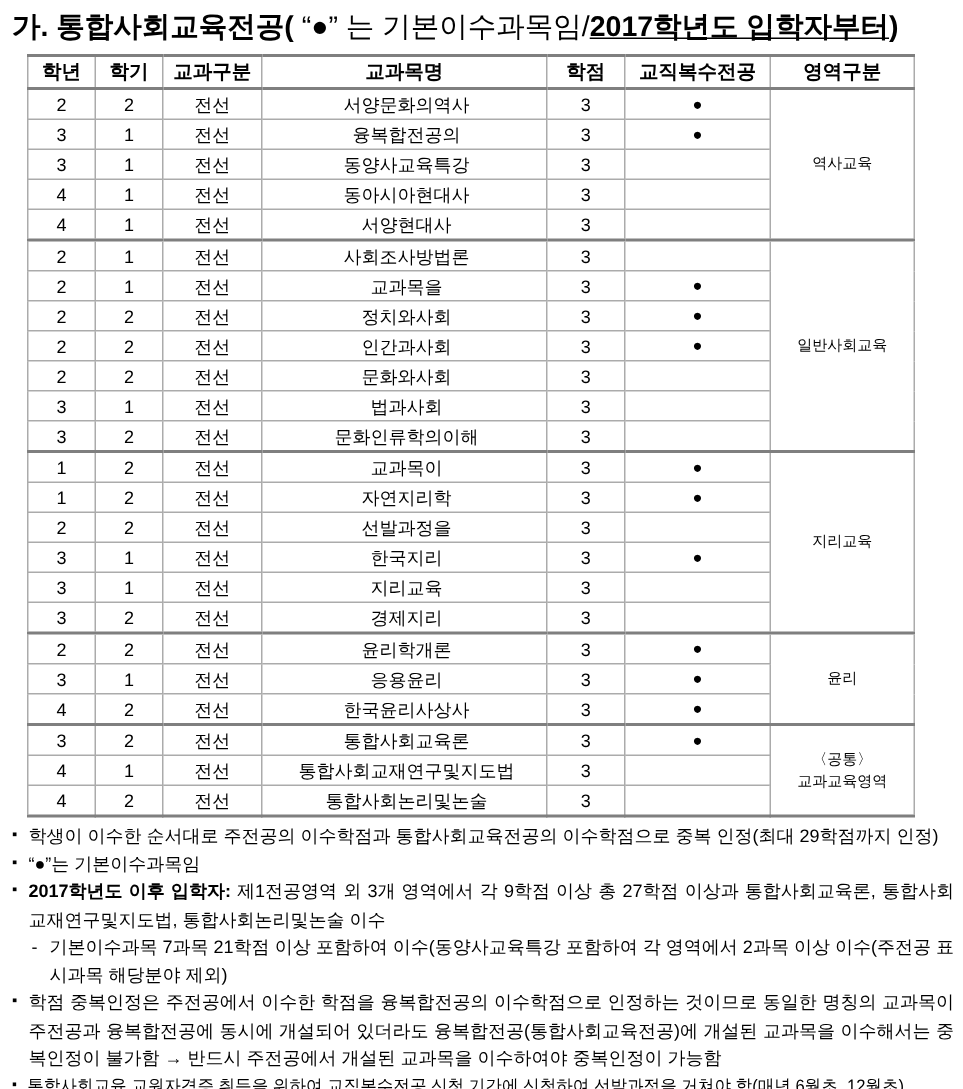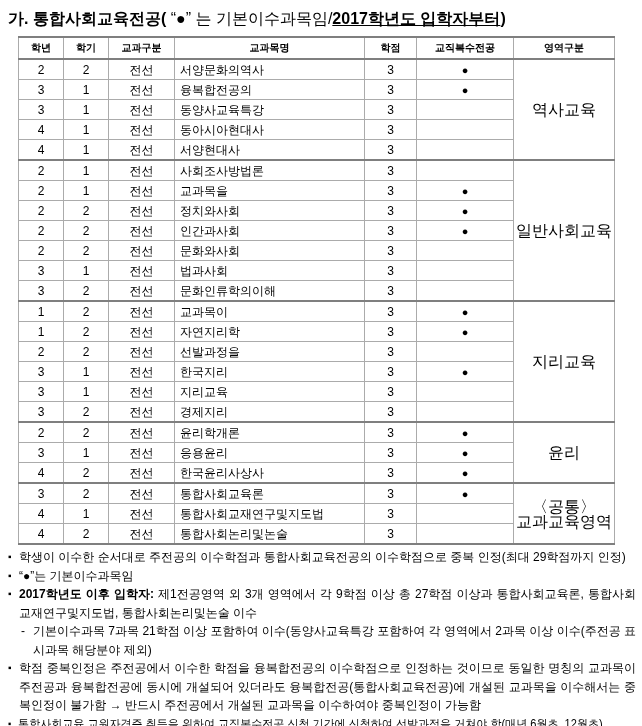--- a/index.html
+++ b/index.html
@@ -4,46 +4,46 @@
 <style>
   html,body{margin:0;padding:0;}
   body{
     width:642px;height:726px;background:#ffffff;color:#000;
     font-family:"Liberation Sans","DejaVu Sans",sans-serif;
     overflow:hidden;
   }
   .page{padding:8px 8px 0 8px;}
 
   
-  .title{font-size:16px;line-height:18px;margin:2px 0 8px 0;white-space:nowrap;}
+  .title{font-size:19px;line-height:18px;margin:2px 0 8px 0;white-space:nowrap;}
   .b{font-weight:bold;}
   .u{text-decoration:underline;}
 
   
   table.course{
     border-collapse:collapse;table-layout:fixed;
     margin-left:10px;
     border-left:1px solid #ababab;border-right:1px solid #ababab;
     border-top:2px solid #7f7f7f;border-bottom:2px solid #7f7f7f;
   }
   table.course th{
     border:1px solid #ababab;
     border-top:2px solid #7f7f7f;border-bottom:2px solid #7f7f7f;
-    font-weight:bold;font-size:10px;height:20px;padding:0 2px;
+    font-weight:bold;font-size:13px;height:20px;padding:0 2px;
     text-align:center;white-space:nowrap;overflow:hidden;
   }
   table.course td{
     border:1px solid #ababab;
     font-size:12px;height:19px;line-height:14px;padding:0 2px;
     text-align:center;white-space:nowrap;overflow:hidden;
   }
   table.course tr.sec-start td{border-top:2px solid #7f7f7f;}
-  table.course td.name{text-align:left;padding-left:5px;}
+  table.course td.name{text-align:center;padding-left:5px;}
   table.course td.dot{font-size:11px;}
-  table.course td.area{font-size:16px;line-height:15px;}
+  table.course td.area{font-size:10px;line-height:15px;}
 
   
   .notes{margin-top:3px;width:628px;}
   .note{display:flex;font-size:12px;line-height:18.5px;}
   .note .mk{flex:none;width:11px;font-size:10px;}
   .note .tx{flex:1;text-align:justify;}
   .note.sub{margin-left:13px;}
   .note.sub .mk{width:12px;font-size:12px;}
   .note.condensed{transform:scaleX(0.92);transform-origin:left center;width:682px;}
 </style>

